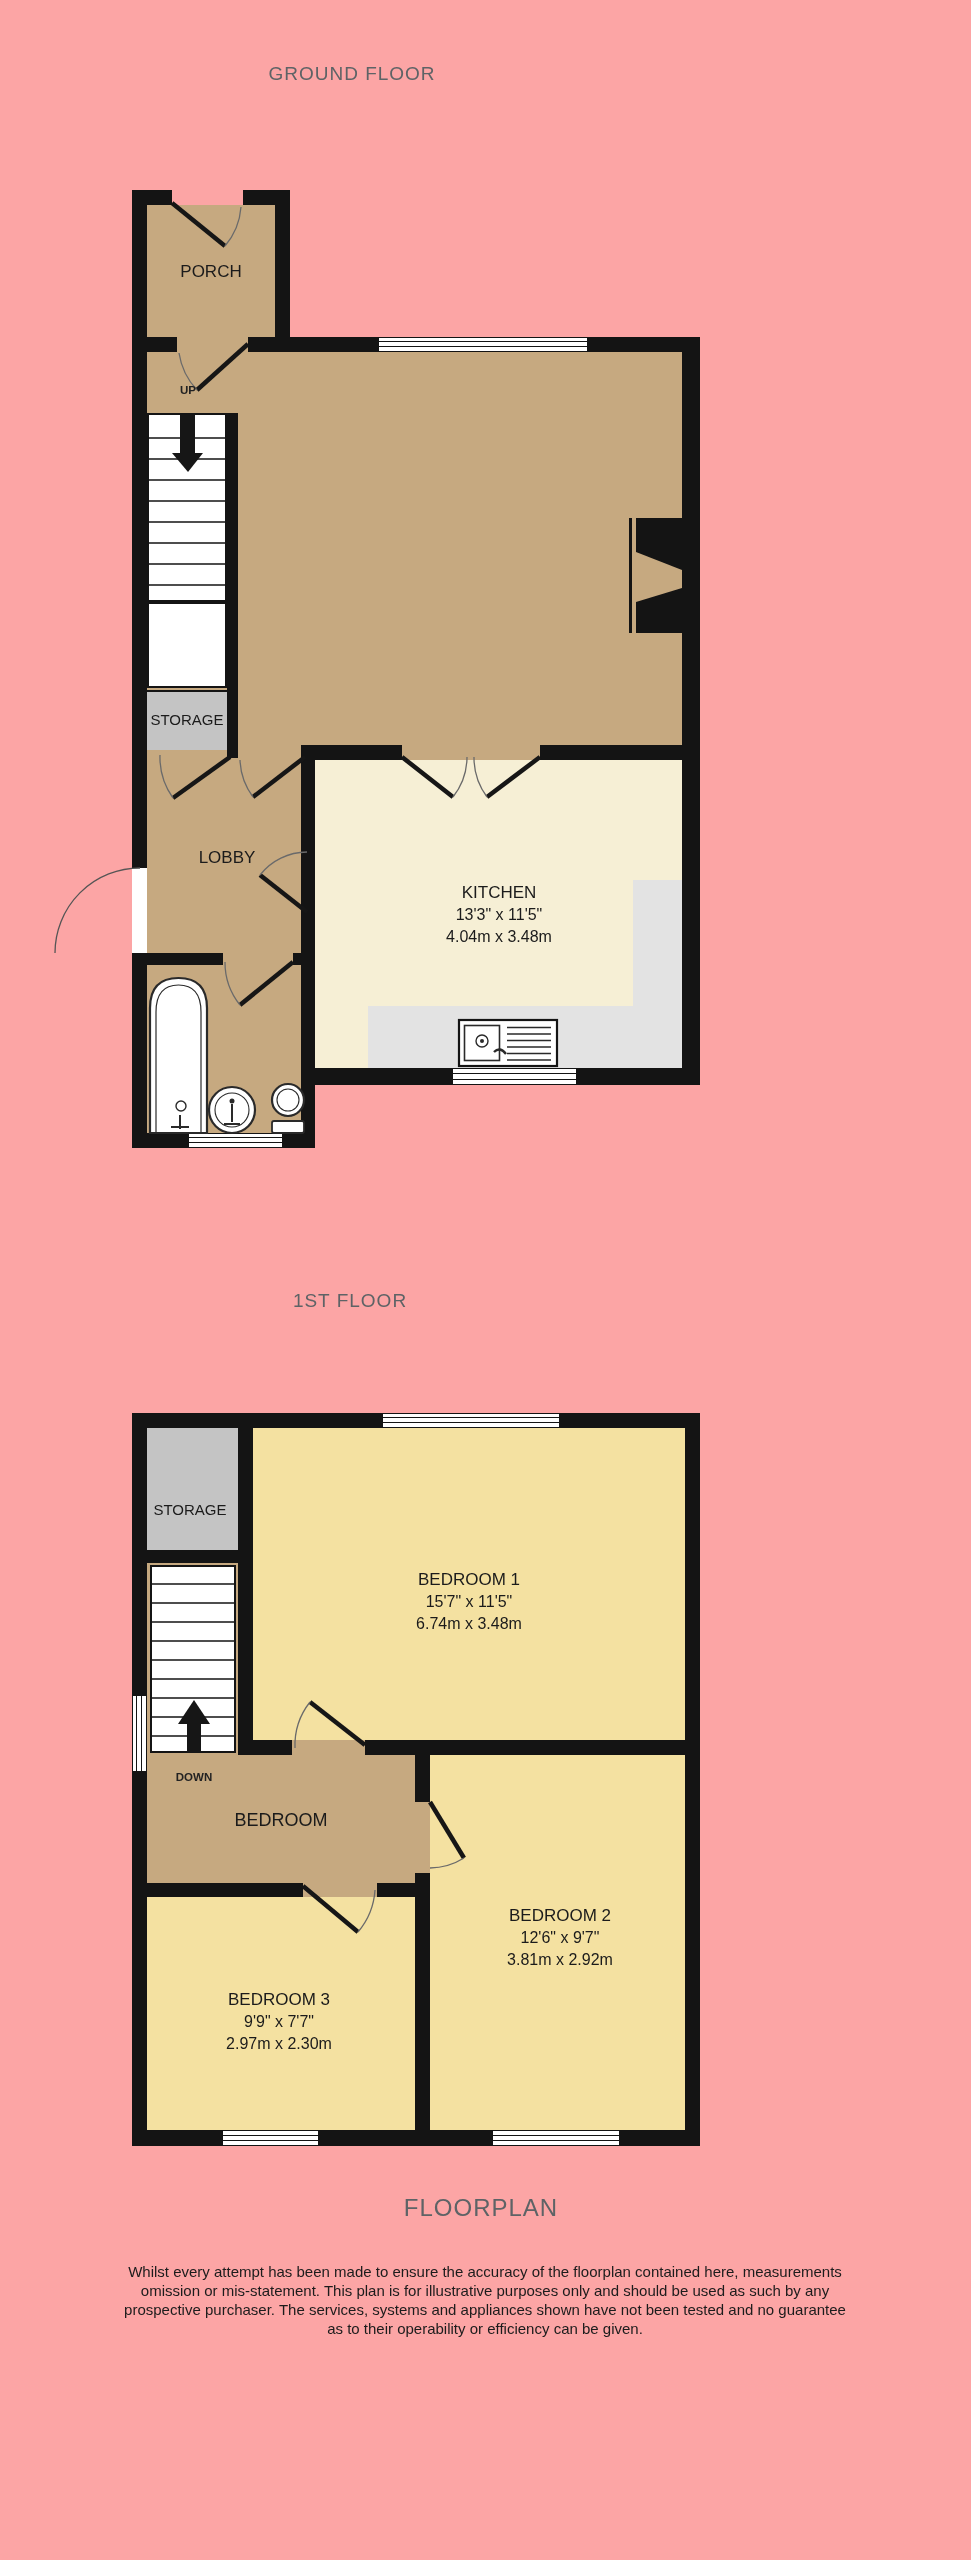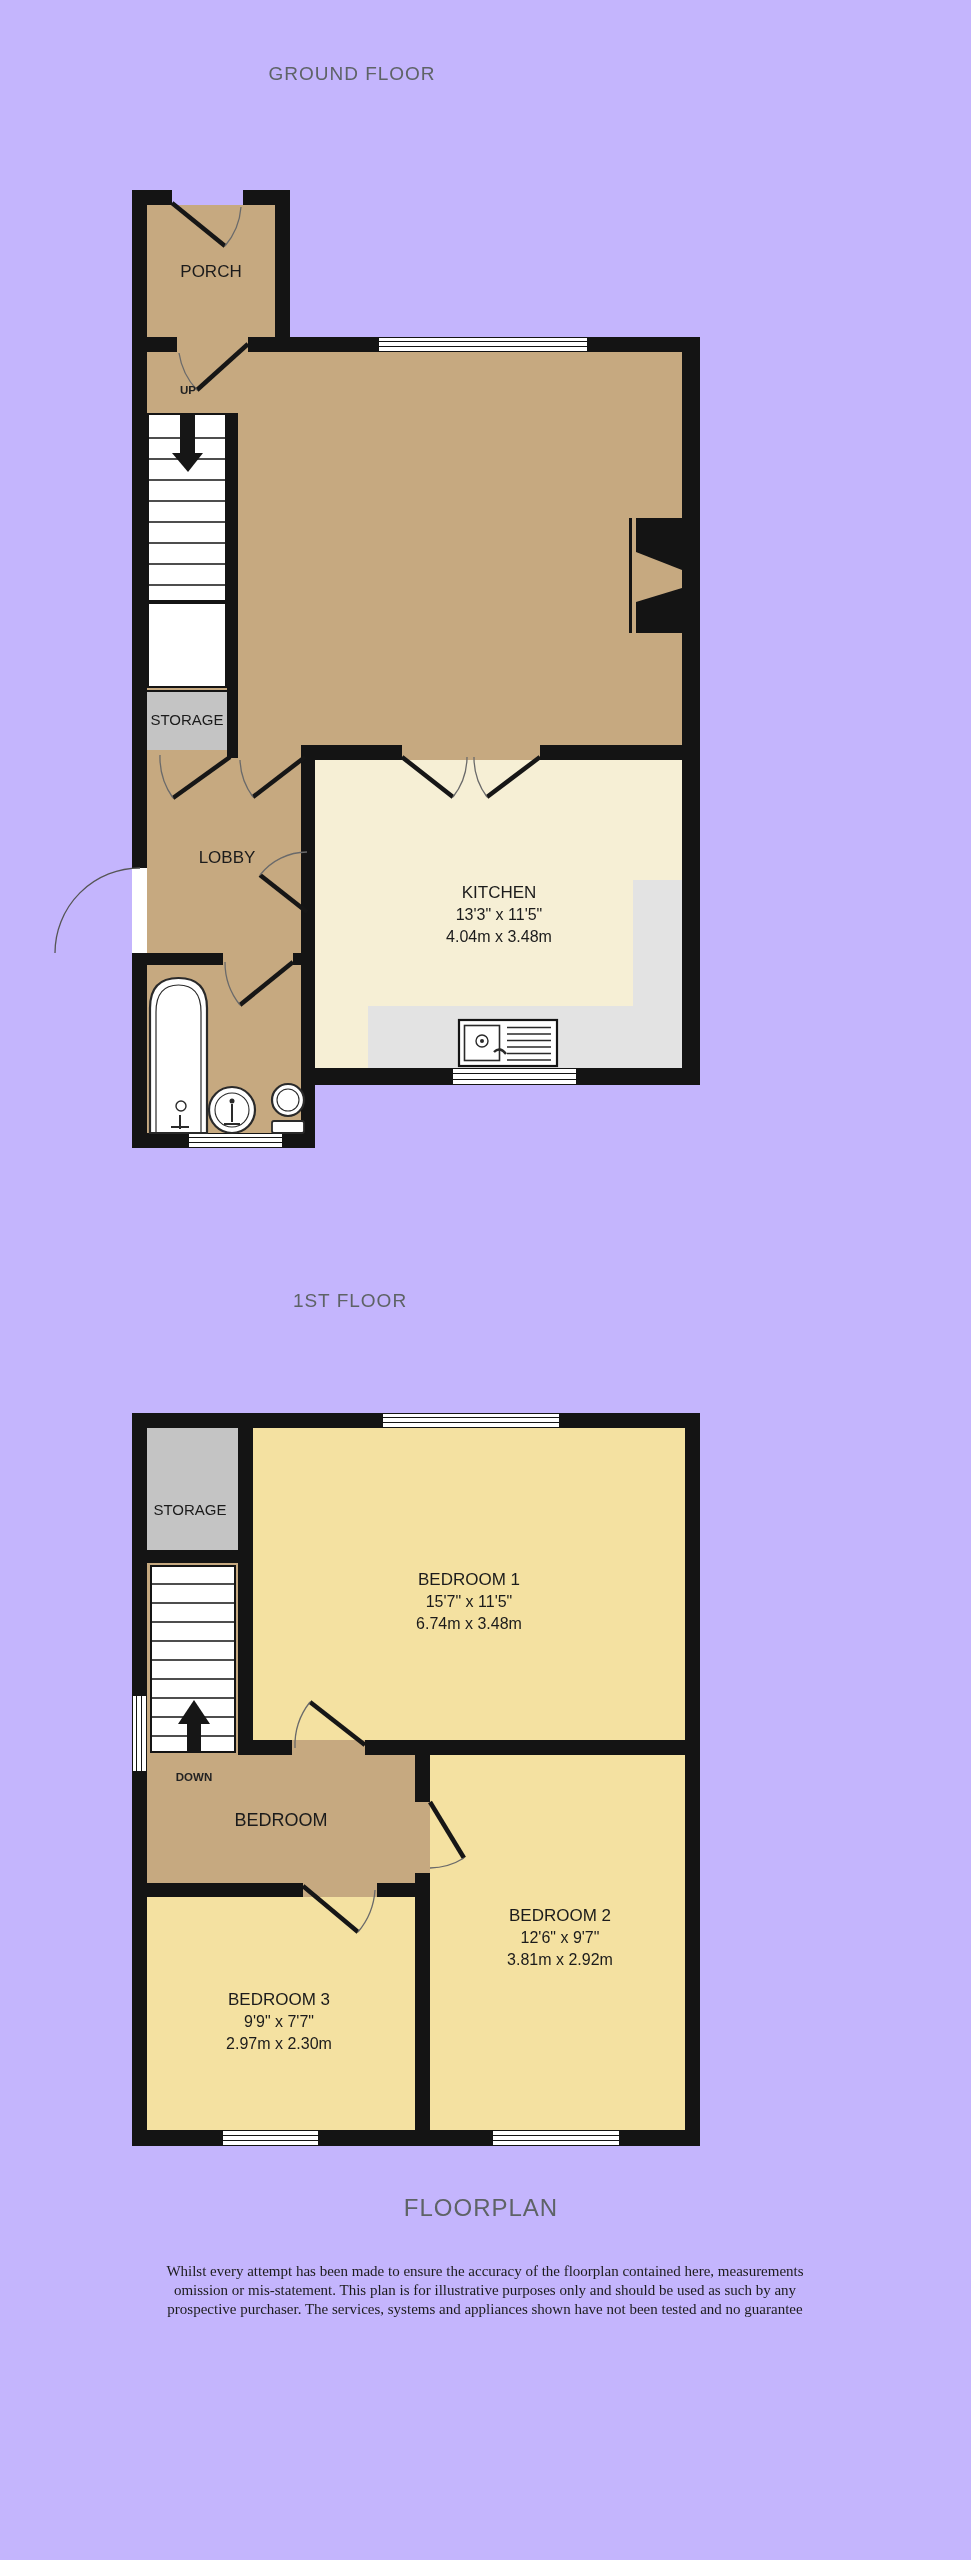--- a/index.html
+++ b/index.html
@@ -1,16 +1,16 @@
 <!DOCTYPE html>
 <html><head>
 <meta charset="utf-8">
 <style>
   html,body{margin:0;padding:0;background:#fff;}
-  #canvas{position:relative;width:971px;height:2560px;background:#c4b5fd;overflow:hidden;
+  #canvas{position:relative;width:971px;height:2560px;background:#fca5a5;overflow:hidden;
           font-family:"Liberation Sans",sans-serif;}
   .wall{position:absolute;background:#141414;}
   .fill{position:absolute;}
   .tan{background:#c6a980;}
   .cream{background:#f6efd5;}
   .yellow{background:#f4e1a1;}
   .gray{background:#c4c4c4;}
   .counter{background:#e3e3e3;}
   .stairbox{position:absolute;background:#fff;border:2px solid #141414;box-sizing:border-box;}
   .win-h{position:absolute;box-sizing:border-box;border:1.5px solid #141414;
@@ -19,21 +19,21 @@
          background:linear-gradient(to right,#fff 0 26%,#141414 26% 34%,#fff 34% 64%,#141414 64% 72%,#fff 72% 100%);}
   .room-label{position:absolute;transform:translateX(-50%);text-align:center;font-weight:400;
               color:#1b1b1b;white-space:nowrap;font-size:17px;line-height:22px;}
   .dims{font-size:16px;}
   .mini-label{position:absolute;transform:translateX(-50%);font-weight:700;font-size:11.5px;
               color:#222;white-space:nowrap;}
   .title{position:absolute;transform:translateX(-50%);color:#5e6366;font-size:19px;
          letter-spacing:1px;white-space:nowrap;}
   .footer-title{font-size:24px;}
   .disclaimer{position:absolute;left:35px;width:900px;text-align:center;font-size:15px;
-              line-height:19px;color:#1c1c1c;font-family:Liberation Serif, serif;}
+              line-height:19px;color:#1c1c1c;}
   svg{position:absolute;left:0;top:0;}
 </style>
 </head>
 <body>
 
 <div id="canvas">
 
   <div class="title" style="left:352px;top:63px;">GROUND FLOOR</div>
   <div class="title" style="left:350px;top:1290px;">1ST FLOOR</div>
   <div class="title footer-title" style="left:481px;top:2194px;">FLOORPLAN</div>
@@ -229,15 +229,16 @@
   <div class="room-label" style="left:279px;top:1989px;">
     <div>BEDROOM 3</div>
     <div class="dims">9'9"  x 7'7"</div>
     <div class="dims">2.97m  x 2.30m</div>
   </div>
 
   <div class="disclaimer" style="top:2262px;">
     <div>Whilst every attempt has been made to ensure the accuracy of the floorplan contained here, measurements</div>
     <div>omission or mis-statement. This plan is for illustrative purposes only and should be used as such by any</div>
     <div>prospective purchaser. The services, systems and appliances shown have not been tested and no guarantee</div>
+    <div>as to their operability or efficiency can be given.</div>
   </div>
 
 </div>
 
 </body></html>

